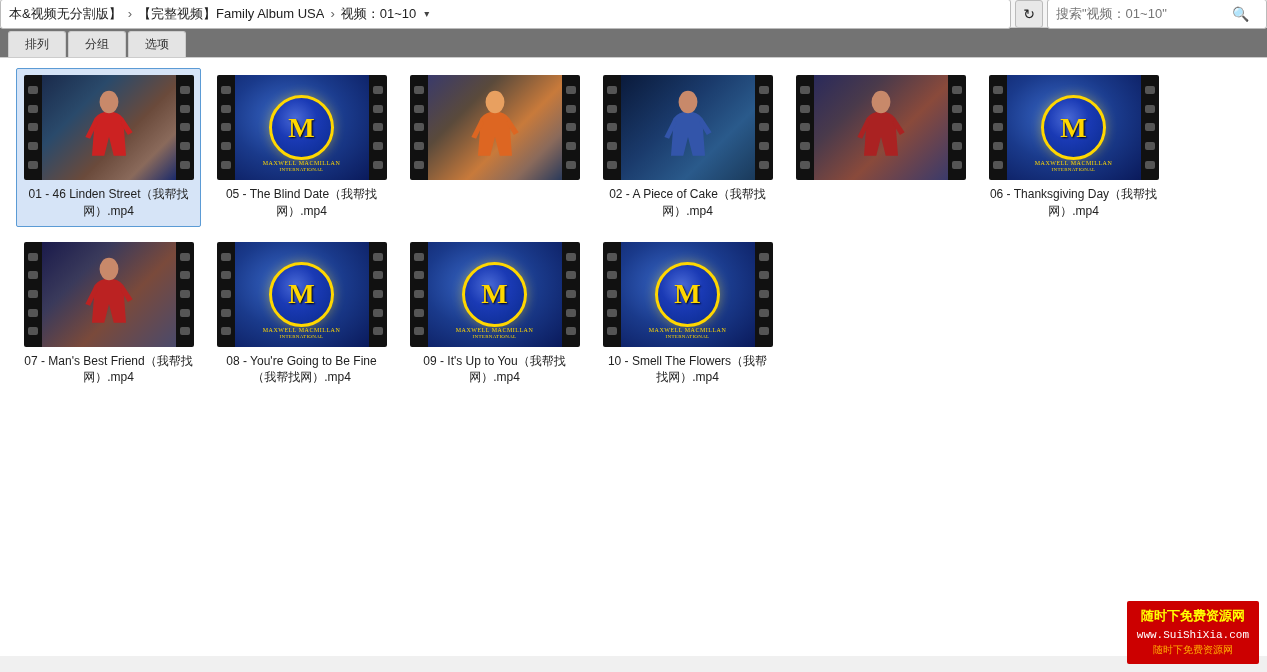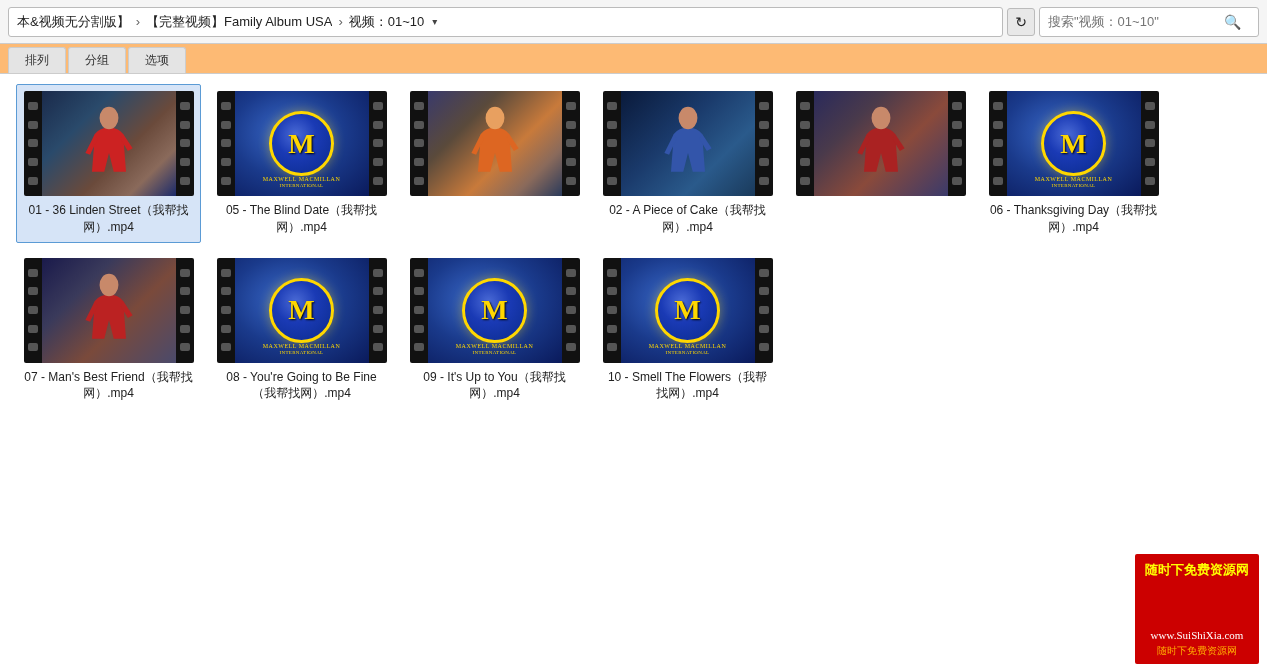--- a/index.html
+++ b/index.html
@@ -12,22 +12,22 @@
       min-height: 672px;
       overflow: hidden;
     }
 
     
     .nav-bar {
       display: flex;
       align-items: center;
       background: #f5f5f5;
       border-bottom: 1px solid #ccc;
-      padding: 6px 8px;
-      height: 44px;
+      padding: 6px 0;
+      height: 28px;
       gap: 4px;
     }
     .nav-path {
       display: flex;
       align-items: center;
       flex: 1;
       background: white;
       border: 1px solid #bbb;
       border-radius: 3px;
       padding: 4px 8px;
@@ -96,21 +96,21 @@
       flex-wrap: wrap;
       align-content: flex-start;
       gap: 8px;
       height: calc(672px - 44px - 30px);
       overflow-y: auto;
     }
 
     
     .tab-bar {
       display: flex;
-      background: #fdba74;
+      background: #737373;
       border-bottom: 1px solid #ccc;
       height: 30px;
       align-items: flex-end;
       padding: 0 8px;
       gap: 2px;
     }
     .tab-item {
       background: #e4e4e4;
       border: 1px solid #ccc;
       border-bottom: none;
@@ -268,31 +268,30 @@
       position: fixed;
       bottom: 8px;
       right: 8px;
       background: #cc0000;
       color: white;
       padding: 6px 10px;
       font-size: 11px;
       line-height: 1.5;
       border-radius: 2px;
       text-align: center;
-      font-family: Liberation Serif, serif;
+      font-family: Liberation Mono, monospace;
     }
     .watermark .site-name {
       font-size: 13px;
       font-weight: bold;
       color: #ffff00;
     }
     .watermark .site-url {
       font-size: 11px;
       color: #fff;
-      margin-top: 47px;
     }
     .watermark .site-desc {
       font-size: 10px;
       color: #ffaa00;
     }
   </style>
 </head>
 <body>
 
 <div class="nav-bar">
@@ -342,21 +341,21 @@
               <svg viewBox="0 0 60 90" width="60" height="85" style="position: relative; z-index: 2;">
                 <path d="M15,35 Q20,28 30,28 Q40,28 45,35 L48,75 L35,75 L30,55 L25,75 L12,75 Z" fill="#cc2222"></path>
                 <path d="M15,35 L5,55 L10,57 L18,40 Z" fill="#cc2222"></path>
                 <path d="M45,35 L55,50 L50,53 L42,40 Z" fill="#cc2222"></path>
                 <ellipse cx="30" cy="18" rx="10" ry="12" fill="#c8896a"></ellipse>
               </svg>
             </div>
           </div>
         </div>
       </div>
-      <div class="file-name">01 - 36 Linden Street（我帮找网）.mp4</div>
+      <div class="file-name">01 - 46 Linden Street（我帮找网）.mp4</div>
     </div>
     <div class="file-item">
       <div class="thumb-wrapper">
         <div class="film-strip">
           <div class="film-left">
             <div class="film-hole"></div>
             <div class="film-hole"></div>
             <div class="film-hole"></div>
             <div class="film-hole"></div>
             <div class="film-hole"></div>

